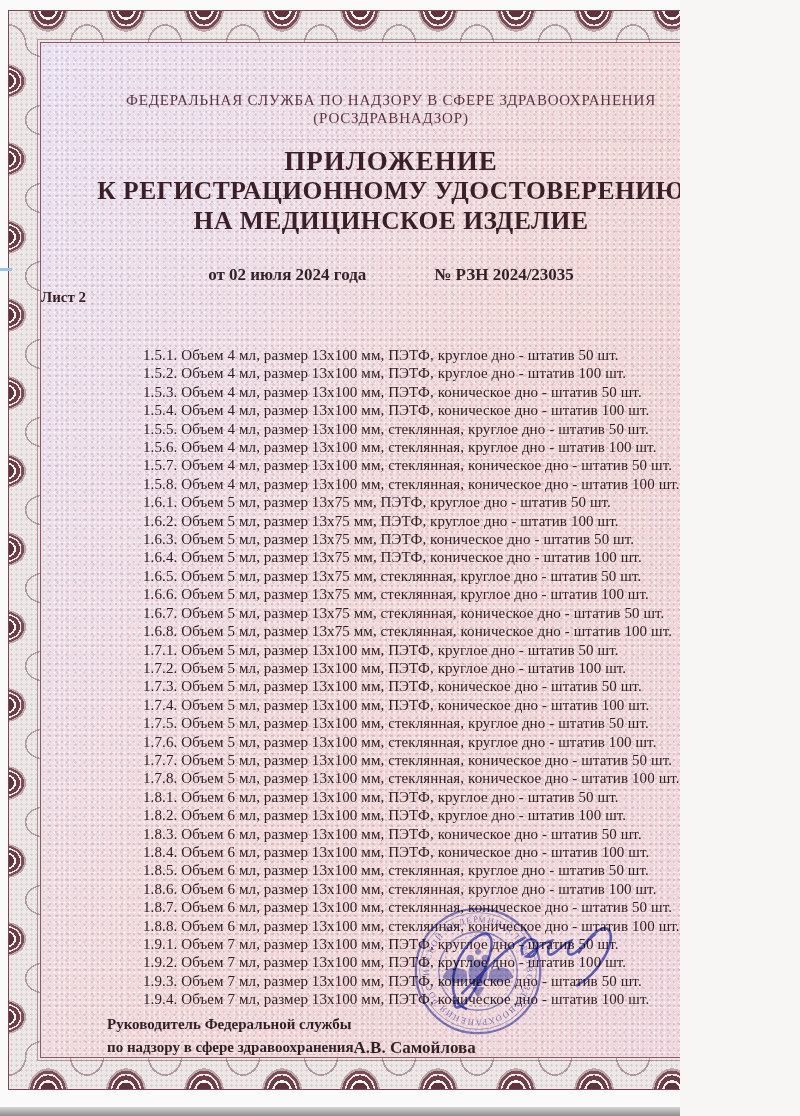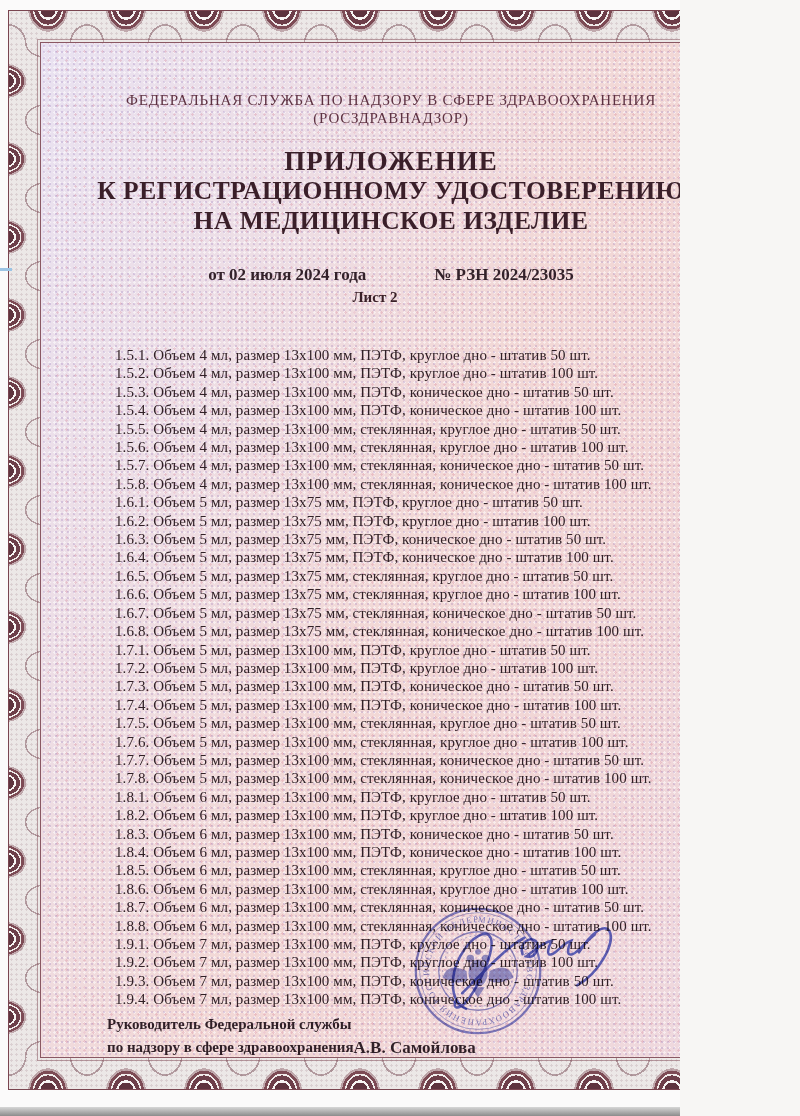--- a/index.html
+++ b/index.html
@@ -64,25 +64,25 @@
           letter-spacing:.8px;color:#5d3242;}
   .divider{width:570px;margin:12px auto 0;border-top:1px dashed rgba(170,88,108,.30);height:0;}
 
   .title{ text-align:center;font-weight:bold;color:#3a1f29;}
   .title-l1{margin-top:6px;font-size:27px;line-height:30px;letter-spacing:1px;}
   .title-l2{font-size:25.5px;line-height:30px;letter-spacing:.5px;}
   .title-l3{font-size:25.5px;line-height:30px;letter-spacing:.5px;}
 
   .issue-row{margin-top:28px;display:flex;justify-content:center;gap:68px;
              font-size:17px;line-height:22px;font-weight:bold;color:#33222a;}
-  .sheet-row{margin-top:2px;text-align:center;padding-right:32px;
+  .sheet-row{margin-top:2px;text-align:left;padding-right:32px;
              font-size:15px;line-height:18px;font-weight:bold;color:#3a2028;}
 
   .items{margin-top:40px;padding-left:74px;}
-  .item-row{font-size:15px;line-height:18.4px;letter-spacing:.1px;white-space:nowrap;color:#302026;}
+  .item-row{font-size:15px;line-height:18.4px;letter-spacing:.1px;white-space:nowrap;color:#302026;margin-left:28px;}
 
   .approval{margin-top:4px;display:flex;justify-content:flex-start;align-items:flex-end;
             padding:0 22px 0 66px;font-weight:bold;color:#2f1f26;}
   .approval-left{font-size:15px;line-height:23px;}
   .approval-name{font-size:17px;line-height:23px;}
 
   .serial{text-align:right;padding-right:24px;
           font-family:"DejaVu Serif",serif;font-weight:600;font-size:19px;line-height:20px;
           letter-spacing:3px;color:#cf2a2e;}
 

